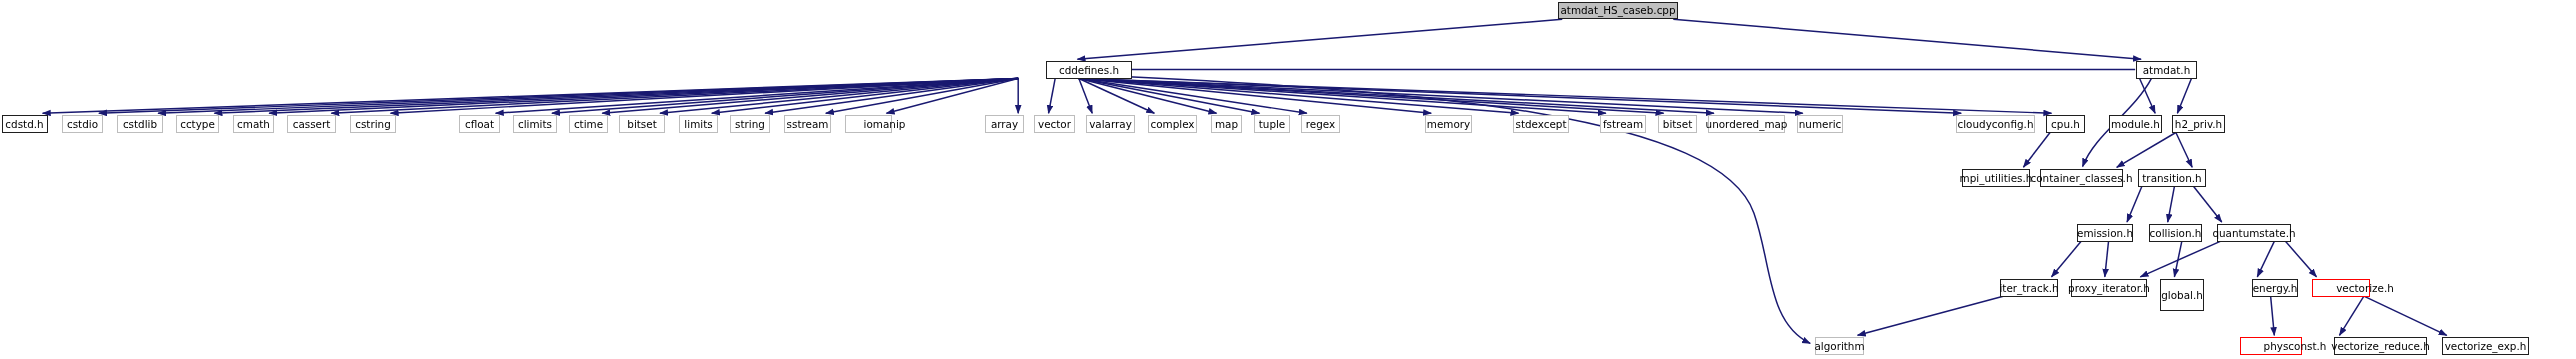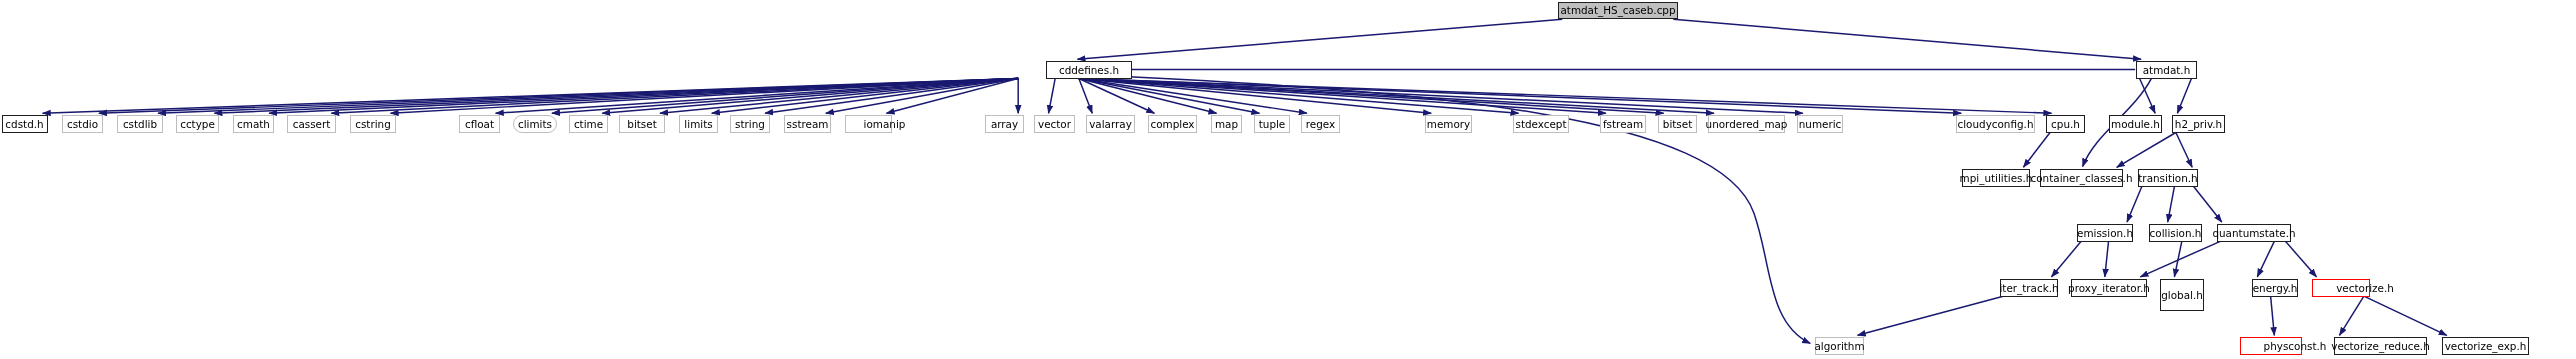--- a/index.html
+++ b/index.html
@@ -99,21 +99,21 @@
       <div class="node dark" style="left: 1014px; top: 61px; width: 86px; height: 18px; margin-left: 32px;">cddefines.h</div>
       <div class="node dark" style="left: 2136px; top: 61px; width: 61px; height: 18px;">atmdat.h</div>
       <div class="node dark" style="left: 1.5px; top: 115px; width: 46px; height: 18px;">cdstd.h</div>
       <div class="node light" style="left: 62px; top: 115px; width: 41px; height: 18px;">cstdio</div>
       <div class="node light" style="left: 117px; top: 115px; width: 46px; height: 18px;">cstdlib</div>
       <div class="node light" style="left: 176px; top: 115px; width: 43px; height: 18px;">cctype</div>
       <div class="node light" style="left: 233px; top: 115px; width: 41px; height: 18px;">cmath</div>
       <div class="node light" style="left: 287px; top: 115px; width: 49px; height: 18px;">cassert</div>
       <div class="node light" style="left: 350px; top: 115px; width: 46px; height: 18px;">cstring</div>
       <div class="node light" style="left: 459px; top: 115px; width: 41px; height: 18px;">cfloat</div>
-      <div class="node light" style="left: 513px; top: 115px; width: 44px; height: 18px; border-radius: 9px;">climits</div>
+      <div class="node light" style="left: 513px; top: 115px; width: 44px; height: 18px;">climits</div>
       <div class="node light" style="left: 569px; top: 115px; width: 39px; height: 18px;">ctime</div>
       <div class="node light" style="left: 619px; top: 115px; width: 46px; height: 18px;">bitset</div>
       <div class="node light" style="left: 679px; top: 115px; width: 39px; height: 18px;">limits</div>
       <div class="node light" style="left: 730px; top: 115px; width: 40px; height: 18px;">string</div>
       <div class="node light" style="left: 784px; top: 115px; width: 47px; height: 18px;">sstream</div>
       <div class="node light" style="left: 845px; top: 115px; width: 47px; height: 18px; padding-left: 32px;">iomanip</div>
       <div class="node light" style="left: 985px; top: 115px; width: 39px; height: 18px;">array</div>
       <div class="node light" style="left: 1034px; top: 115px; width: 41px; height: 18px;">vector</div>
       <div class="node light" style="left: 1086px; top: 115px; width: 49px; height: 18px;">valarray</div>
       <div class="node light" style="left: 1148px; top: 115px; width: 49px; height: 18px;">complex</div>
@@ -125,21 +125,21 @@
       <div class="node light" style="left: 1600px; top: 115px; width: 46px; height: 18px;">fstream</div>
       <div class="node light" style="left: 1658px; top: 115px; width: 39px; height: 18px;">bitset</div>
       <div class="node light" style="left: 1708px; top: 115px; width: 77px; height: 18px;">unordered_map</div>
       <div class="node light" style="left: 1797px; top: 115px; width: 46px; height: 18px;">numeric</div>
       <div class="node light" style="left: 1956px; top: 115px; width: 79px; height: 18px;">cloudyconfig.h</div>
       <div class="node dark" style="left: 2046px; top: 115px; width: 39px; height: 18px;">cpu.h</div>
       <div class="node dark" style="left: 2109px; top: 115px; width: 53px; height: 18px;">module.h</div>
       <div class="node dark" style="left: 2172px; top: 115px; width: 53px; height: 18px;">h2_priv.h</div>
       <div class="node dark" style="left: 1962px; top: 169px; width: 68px; height: 18px;">mpi_utilities.h</div>
       <div class="node dark" style="left: 2040px; top: 169px; width: 83px; height: 18px;">container_classes.h</div>
-      <div class="node dark" style="left: 2138px; top: 169px; width: 60px; height: 18px;">transition.h</div>
+      <div class="node dark" style="left: 2138px; top: 169px; width: 68px; height: 18px;">transition.h</div>
       <div class="node dark" style="left: 2077px; top: 224px; width: 56px; height: 18px;">emission.h</div>
       <div class="node dark" style="left: 2149px; top: 224px; width: 53px; height: 18px;">collision.h</div>
       <div class="node dark" style="left: 2217px; top: 224px; width: 74px; height: 18px;">quantumstate.h</div>
       <div class="node dark" style="left: 2000px; top: 279px; width: 58px; height: 18px;">iter_track.h</div>
       <div class="node dark" style="left: 2071px; top: 279px; width: 76px; height: 18px;">proxy_iterator.h</div>
       <div class="node dark" style="left: 2160px; top: 279px; width: 44px; height: 32px;">global.h</div>
       <div class="node dark" style="left: 2252px; top: 279px; width: 46px; height: 18px;">energy.h</div>
       <div class="node red" style="left: 2312px; top: 279px; width: 58px; height: 18px;">vectorize.h</div>
       <div class="node light" style="left: 1815px; top: 337px; width: 49px; height: 18px;">algorithm</div>
       <div class="node red" style="left: 2240px; top: 337px; width: 62px; height: 18px;">physconst.h</div>

